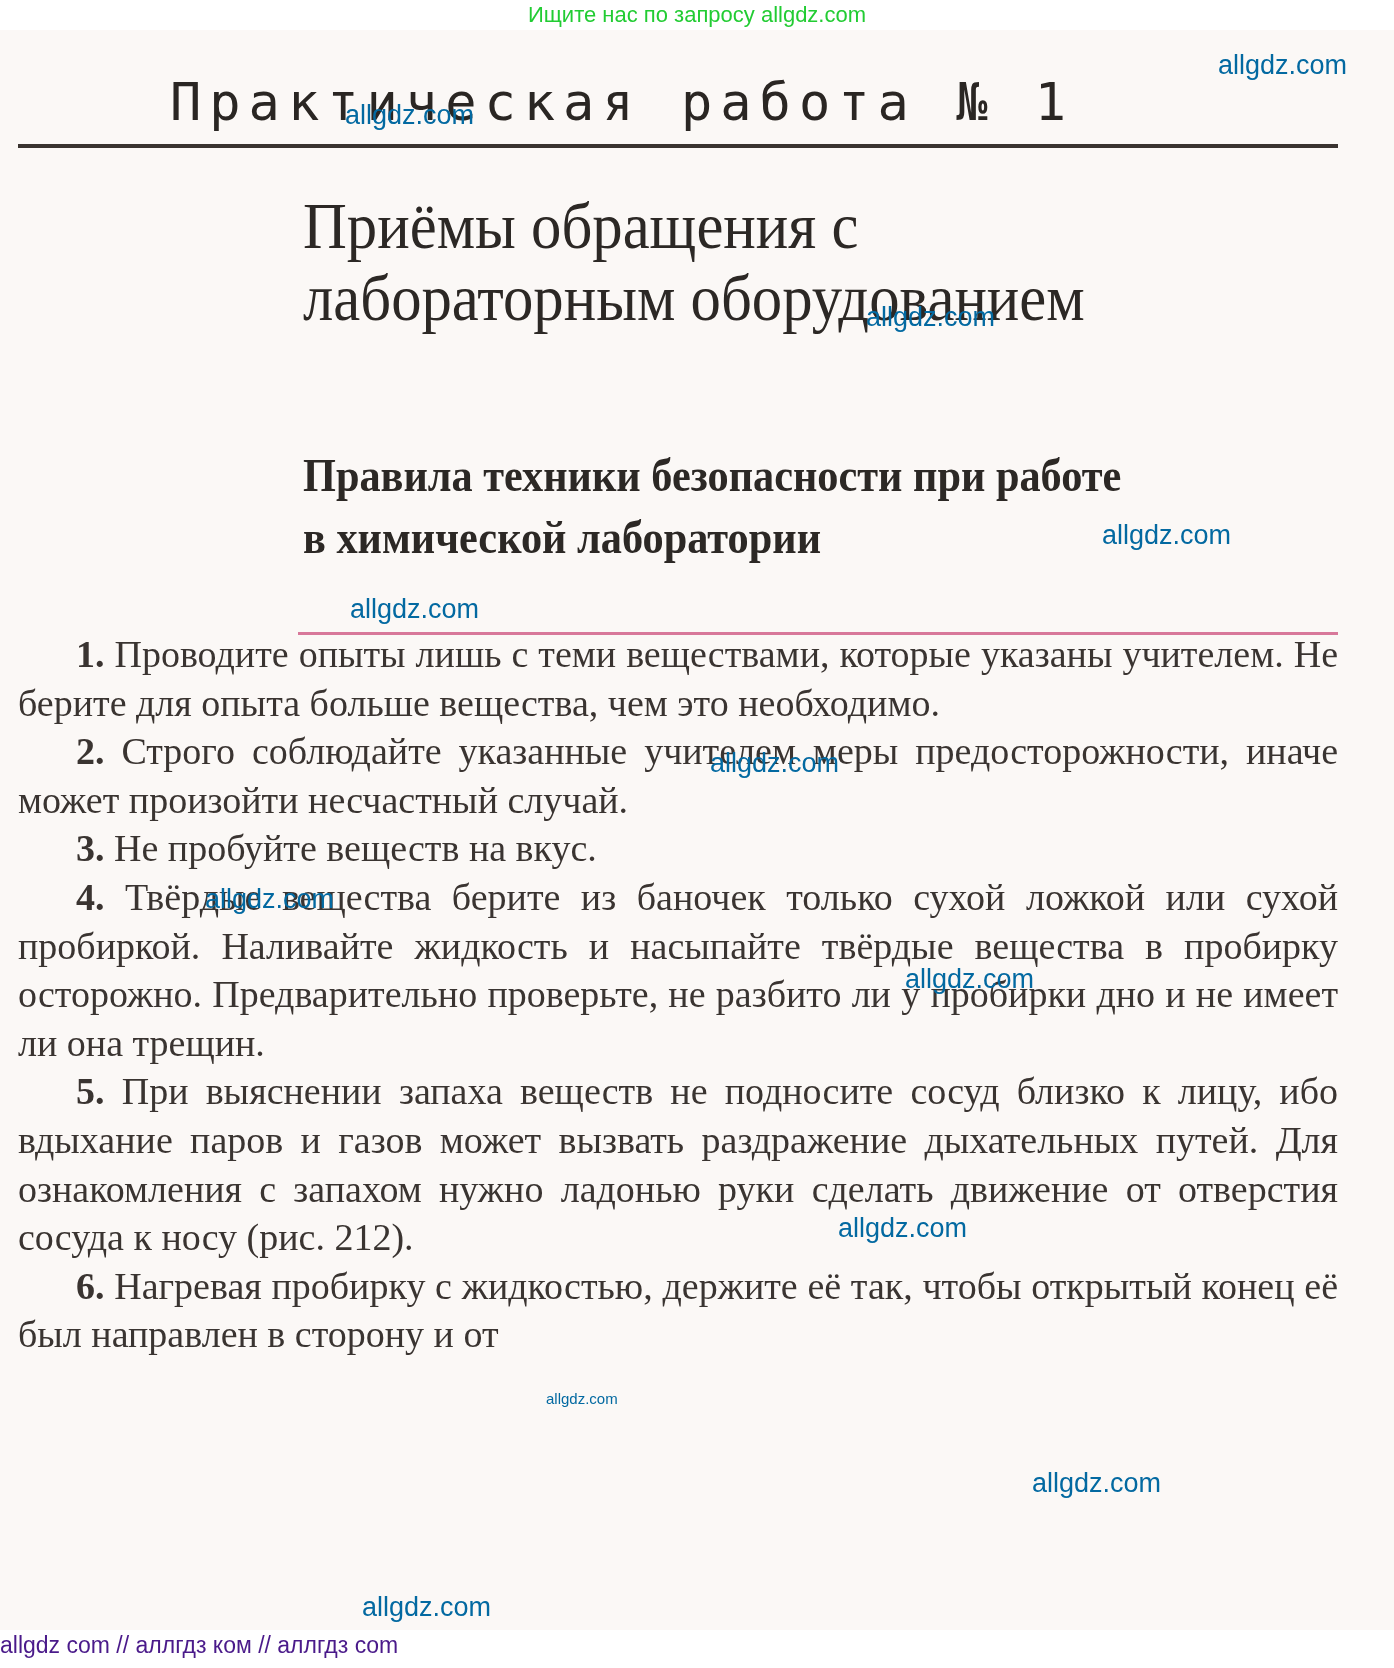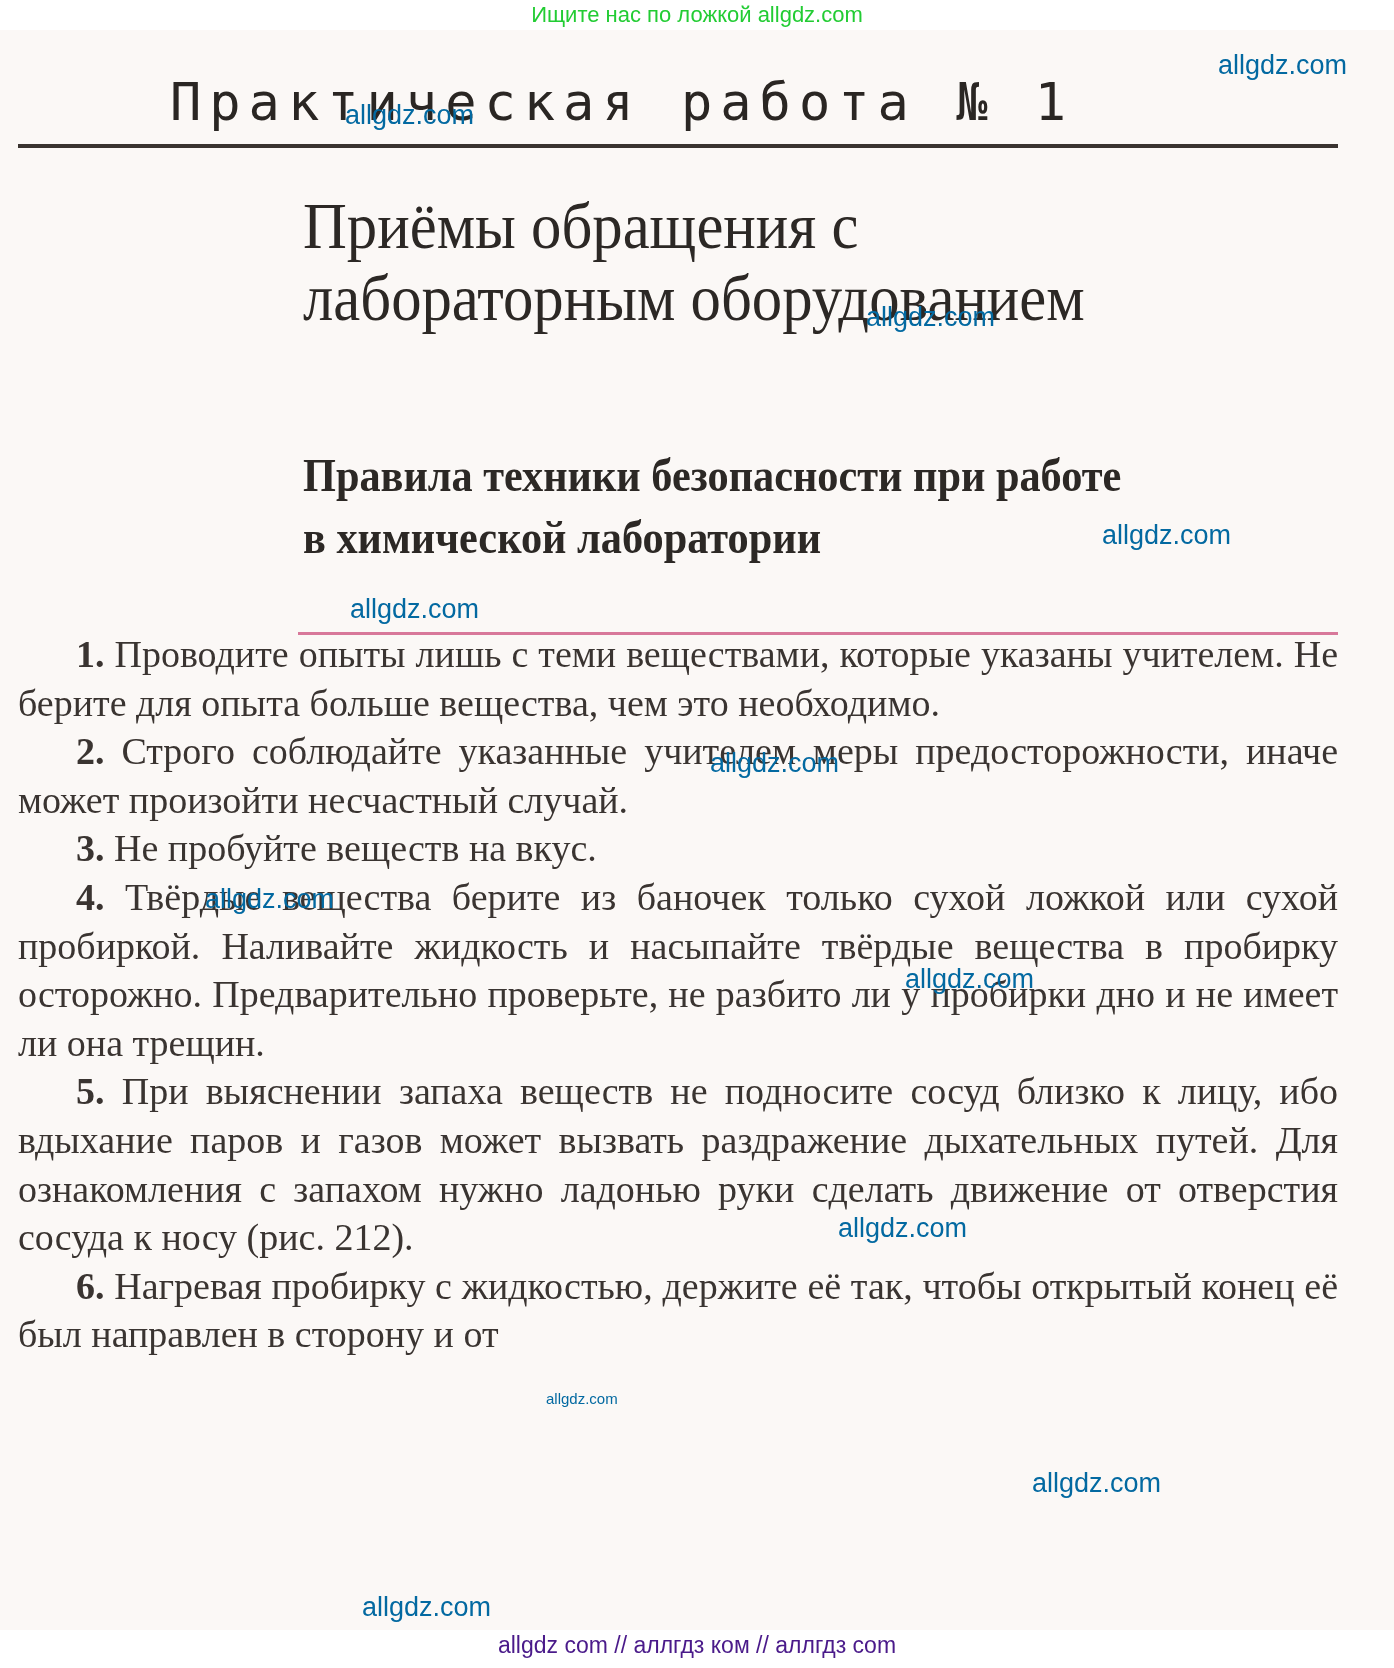--- a/index.html
+++ b/index.html
@@ -10,21 +10,21 @@
   }
   .page {
     position: absolute; left: 0; top: 30px; width: 1394px; height: 1600px;
     background: #fbf8f6;
   }
   .top-banner {
     position: absolute; left: 0; top: 2px; width: 1394px; text-align: center;
     font-family: "Liberation Sans", sans-serif; font-size: 22px; color: #22cc33;
   }
   .bottom-banner {
-    position: absolute; left: 0; top: 1632px; width: 1394px; text-align: center;
+    position: absolute; left: 0; top: 1632px; width: 1394px; text-align: left;
     font-family: "Liberation Sans", sans-serif; font-size: 23px; color: #4a1a8a;
   }
   .pr-title {
     position: absolute; left: 170px; top: 42px;
     font-family: "DejaVu Sans Mono", monospace; font-size: 52px; letter-spacing: 8px;
     color: #2a2623; font-weight: normal; white-space: nowrap;
   }
   .rule-dark {
     position: absolute; left: 18px; top: 114px; width: 1320px; height: 4px; background: #3a3330;
   }
@@ -50,21 +50,21 @@
   .rule-num { font-weight: bold; }
   .wm {
     position: absolute; font-family: "Liberation Sans", sans-serif; font-size: 27px;
     color: #0369a1; white-space: nowrap;
   }
   .wm.small { font-size: 15px; }
 </style>
 </head>
 <body>
 
-<div class="top-banner">Ищите нас по ложкой allgdz.com</div>
+<div class="top-banner">Ищите нас по запросу allgdz.com</div>
 
 <div class="page">
   <div class="pr-title">Практическая работа № 1</div>
   <div class="rule-dark"></div>
 
   <div class="heading1">Приёмы обращения с лабораторным оборудованием</div>
   <div class="heading2">Правила техники безопасности при работе в химической лаборатории</div>
   <div class="rule-pink"></div>
 </div>
 

